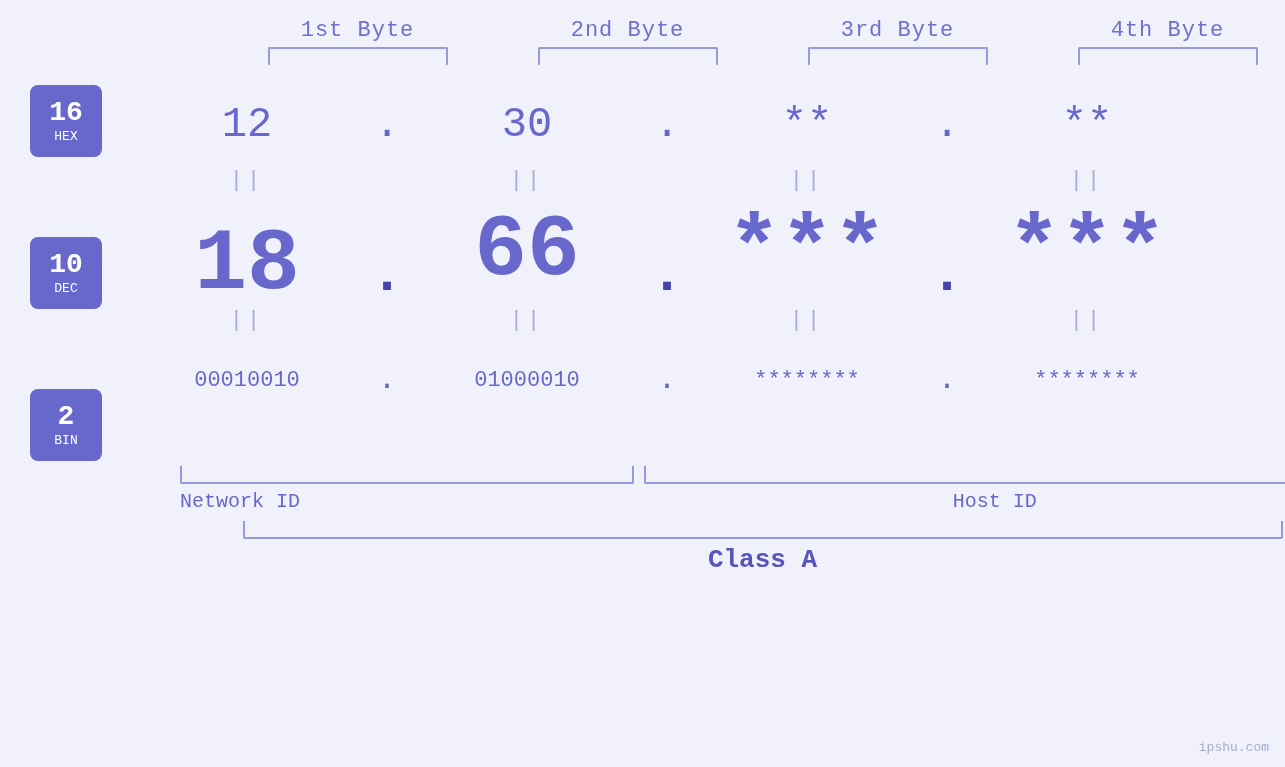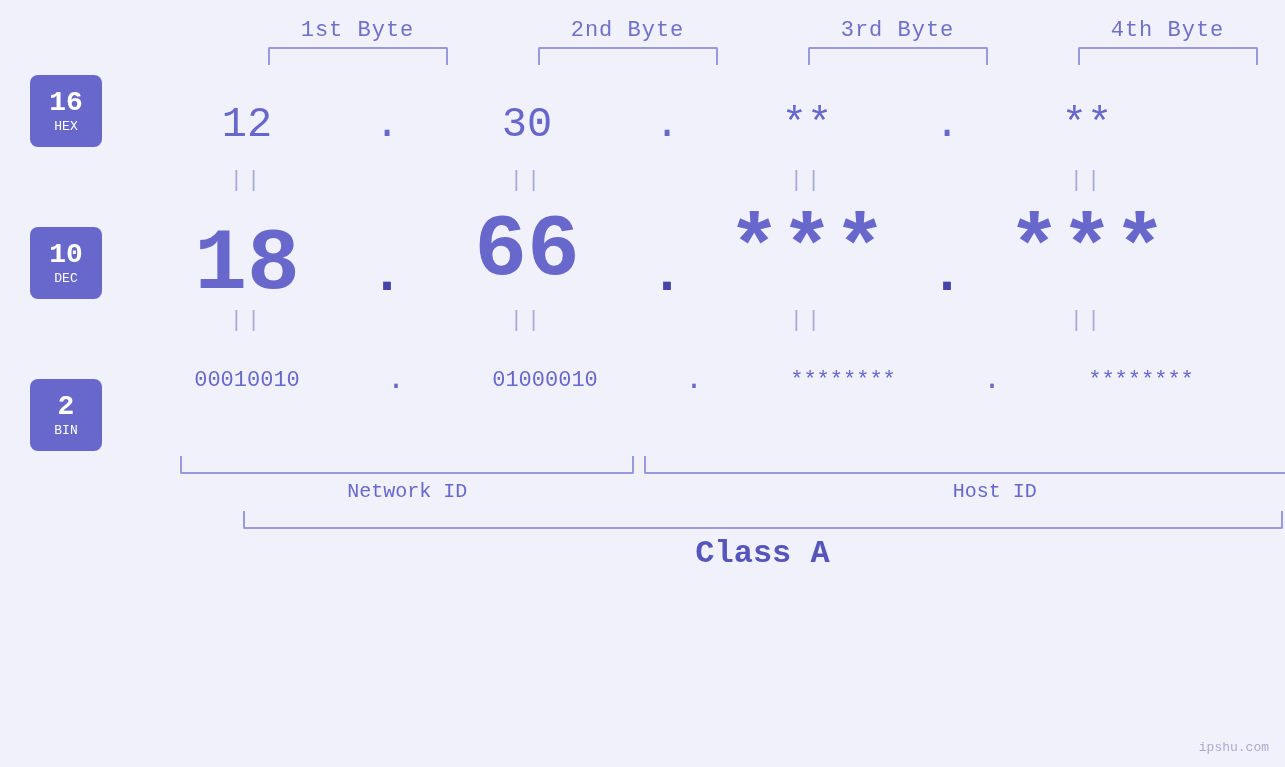--- a/index.html
+++ b/index.html
@@ -77,21 +77,21 @@
       align-items: flex-start;
       margin-top: 10px;
     }
 
     
     .badges-column {
       display: flex;
       flex-direction: column;
       align-items: center;
       margin-left: 30px;
-      margin-top: 0;
+      margin-top: 10px;
       gap: 80px;
     }
 
     .badge {
       width: 72px;
       height: 72px;
       background-color: #6868cc;
       border-radius: 8px;
       display: flex;
       flex-direction: column;
@@ -132,21 +132,20 @@
       height: 80px;
       align-items: center;
     }
 
     .dec-row {
       height: 110px;
     }
 
     .bin-row {
       height: 90px;
-      gap: 9px;
     }
 
     .cell {
       width: 270px;
       display: flex;
       align-items: center;
       justify-content: center;
       position: relative;
     }
 
@@ -228,21 +227,21 @@
     .labels-row {
       display: flex;
       width: 100%;
       justify-content: center;
       margin-left: 120px;
       margin-top: 6px;
     }
 
     .network-label {
       width: 480px;
-      text-align: center;
+      text-align: left;
       color: #6868cc;
       font-size: 20px;
       font-family: 'Courier New', Courier, monospace;
     }
 
     .host-label {
       width: 740px;
       text-align: center;
       color: #6868cc;
       font-size: 20px;
@@ -272,21 +271,21 @@
       width: 100%;
       justify-content: center;
       margin-left: 120px;
       margin-top: 6px;
     }
 
     .class-label {
       width: 1040px;
       text-align: center;
       color: #5555bb;
-      font-size: 32px;
+      font-size: 26px;
       font-family: 'Courier New', Courier, monospace;
       font-weight: bold;
     }
 
     
     .watermark {
       position: absolute;
       bottom: 12px;
       right: 16px;
       color: #aaaacc;

